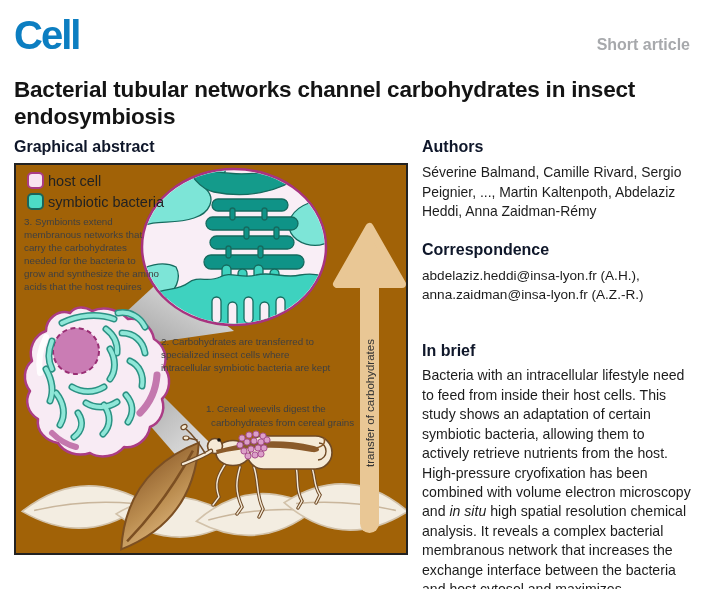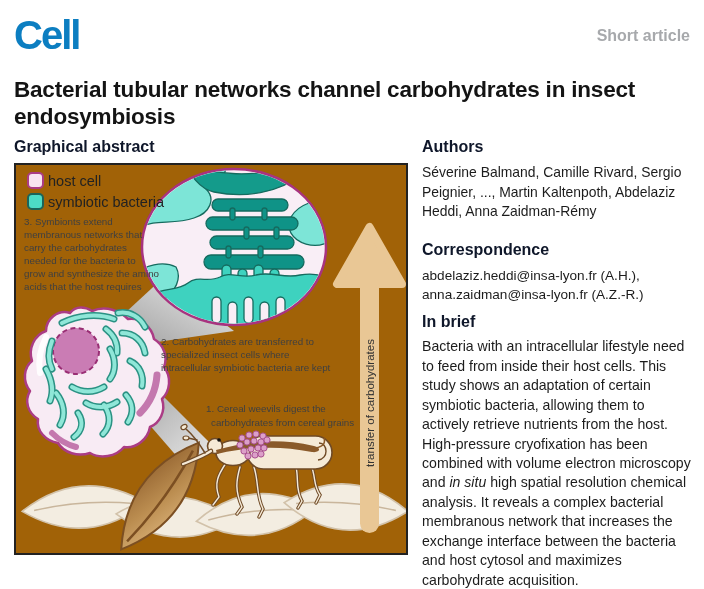--- a/index.html
+++ b/index.html
@@ -1,37 +1,37 @@
 <!DOCTYPE html>
 <html><head>
 <meta charset="utf-8">
 <style>
   * { margin:0; padding:0; box-sizing:border-box; }
   html,body { width:704px; height:589px; background:#ffffff; overflow:hidden;
               font-family:"Liberation Sans", sans-serif; }
   .page { width:704px; height:589px; padding:16px 12px 0 14px; position:relative; }
 
-  header { display:flex; justify-content:space-between; align-items:center;gap:8px; }
+  header { display:flex; justify-content:space-between; align-items:flex-end;gap:8px; }
   .logo { font-size:40px; font-weight:bold; color:#0c7ec1; letter-spacing:-2px; line-height:0.95; }
   .article-type { font-size:16px; font-weight:bold; color:#a7a9ac; padding-top:2px; padding-right:2px; }
 
   .title { font-size:22.5px; line-height:1.18; color:#141414; letter-spacing:-0.2px;
            margin-top:23px; margin-bottom:8px; max-width:660px; font-weight:bold; }
 
   .columns { display:flex; gap:14px; }
   .left-col { width:394px; flex:none; }
   .right-col { width:272px; flex:none; }
 
   .col-heading { font-size:16px; font-weight:bold; color:#0f172a; margin:0 0 7px 0; line-height:1.1; }
 
   .figure-box { width:394px; height:392px; border:2px solid #222; background:#a16207; overflow:hidden; }
   svg { display:block; font-family:"Liberation Sans", sans-serif; }
 
   .authors-text { font-size:13.9px; line-height:1.43; color:#1c1c1c; margin-bottom:19px; }
-  .corr-text { font-size:13.6px; line-height:1.43; color:#1c1c1c; margin-bottom:8px; }
+  .corr-text { font-size:13.6px; line-height:1.43; color:#1c1c1c; margin-bottom:37px; }
   .brief-text { font-size:14.1px; line-height:1.38; color:#1c1c1c; }
   .brief-text em { font-style:italic; }
   section h2 { margin-bottom:6px; }
 </style>
 </head>
 <body>
 
 <div class="page">
 
   <header>

